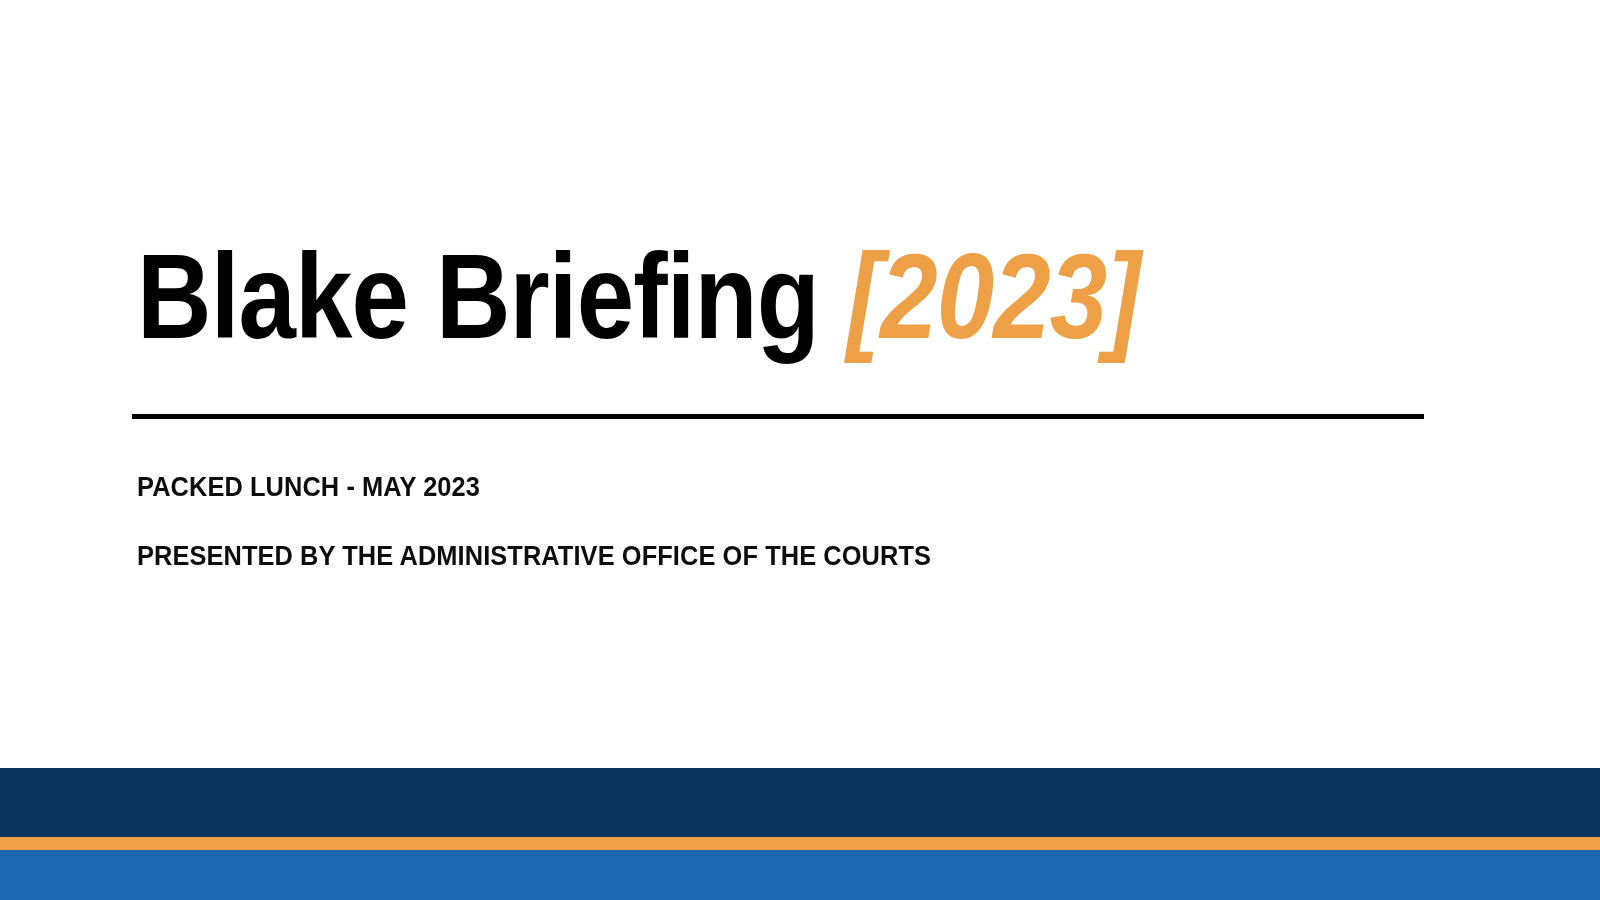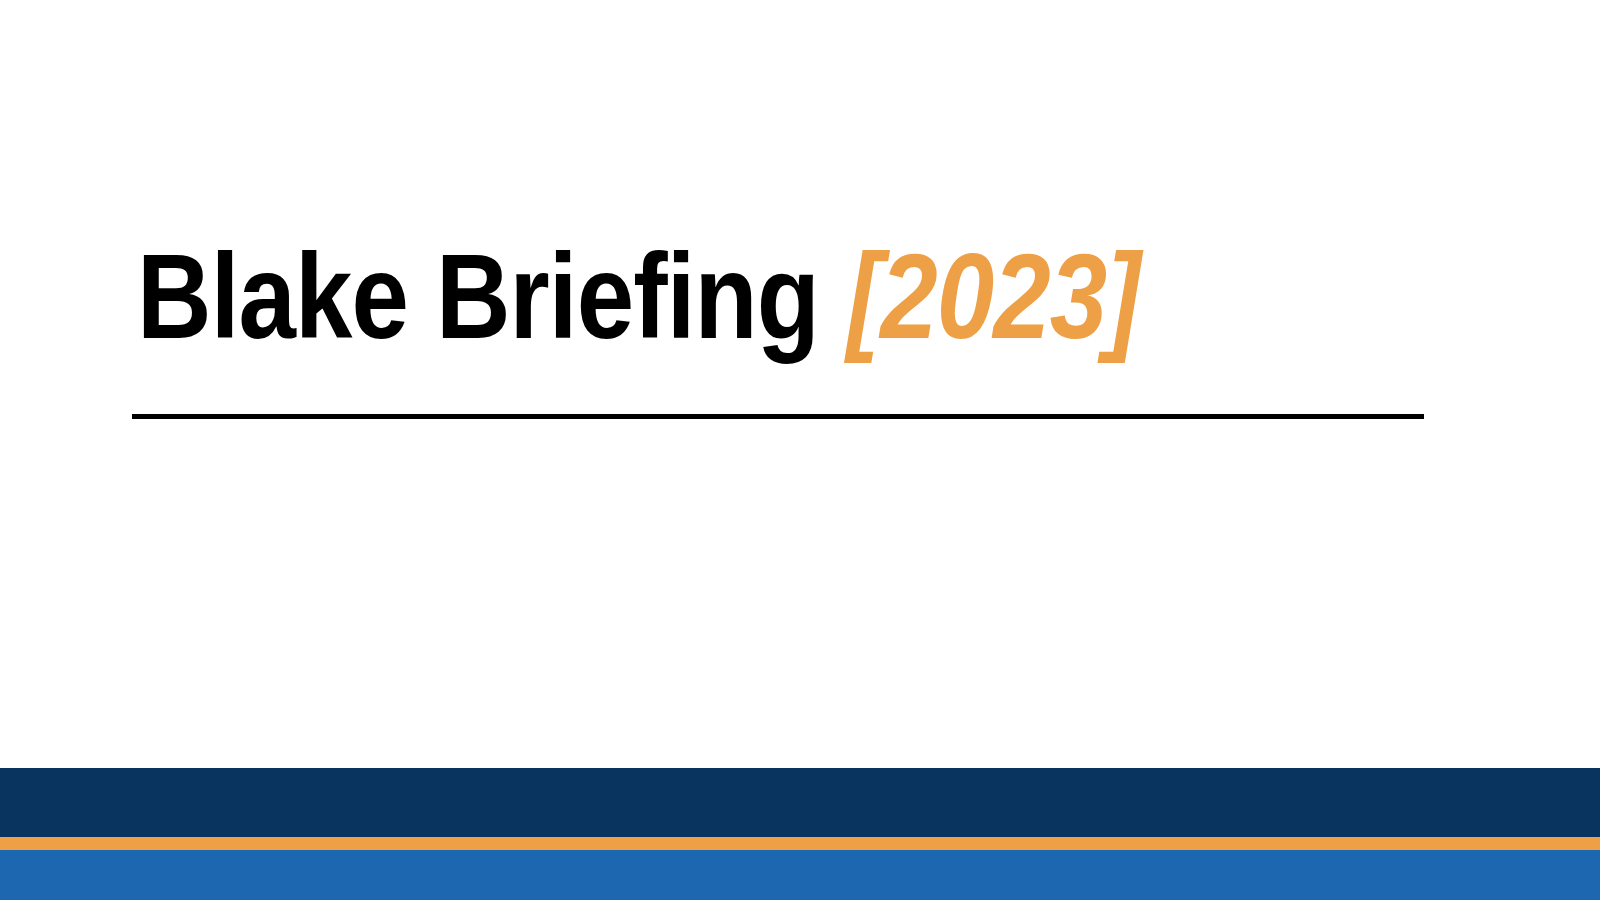--- a/index.html
+++ b/index.html
@@ -106,18 +106,22 @@
 <body>
 
 <div id="slide">
 
   <div class="title-block">
     <div class="title-line"><span class="title-main">Blake Briefing </span><span class="title-accent">[2023]</span></div>
   </div>
 
   <div class="divider"></div>
 
+  <div class="subtitle-block">
+    <div class="subtitle-line first">PACKED LUNCH - MAY 2023</div>
+    <div class="subtitle-line">PRESENTED BY THE ADMINISTRATIVE OFFICE OF THE COURTS</div>
+  </div>
 
   <div class="band band-navy"></div>
   <div class="band band-orange"></div>
   <div class="band band-blue"></div>
 
 </div>
 
 </body></html>

